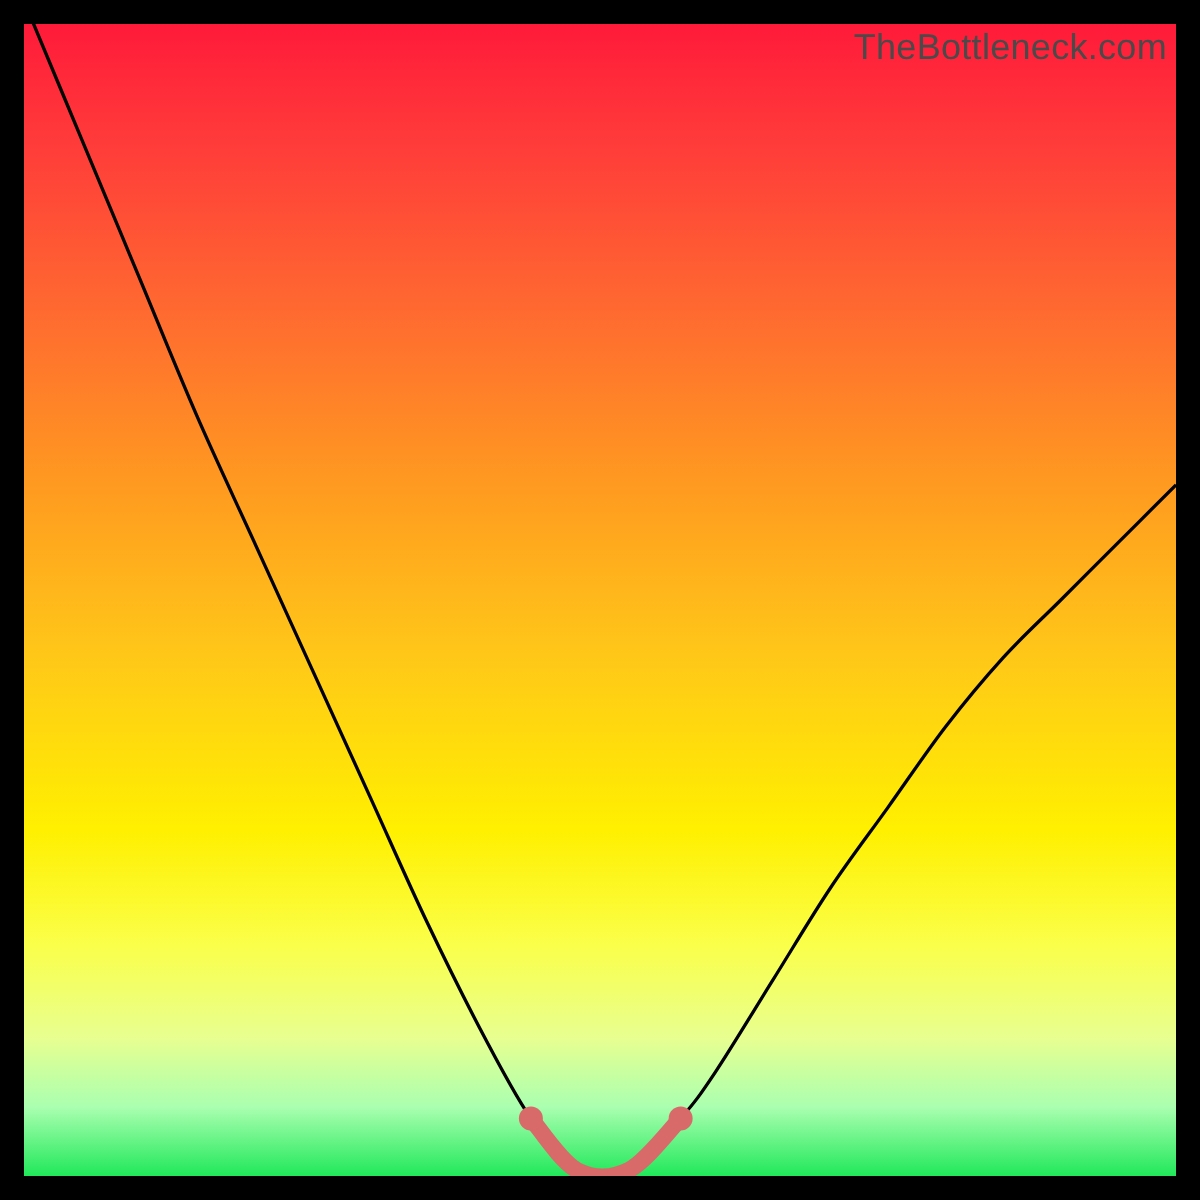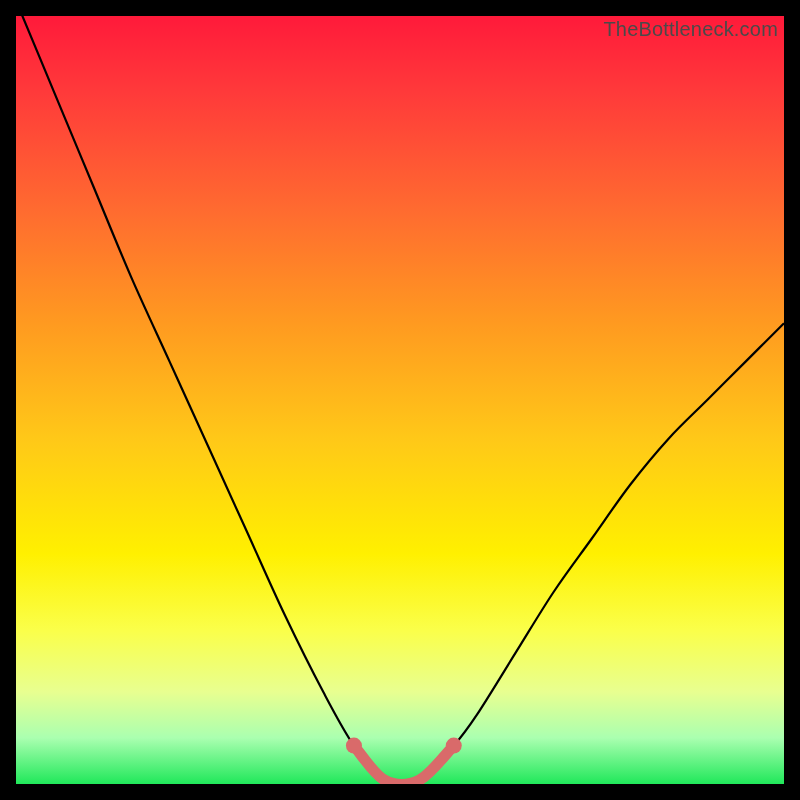--- a/index.html
+++ b/index.html
@@ -40,21 +40,21 @@
       #e8ff90 88%,
       #aaffb0 94%,
       #20e85a 100%
     );
   }
   .attribution {
     position: absolute;
     top: 2px;
     right: 6px;
     font-family: Arial, Helvetica, sans-serif;
-    font-size: 20px;
+    font-size: 24px;
     color: #4a4a4a;
     letter-spacing: 0.2px;
   }
   svg.curves {
     position: absolute;
     left: 0; top: 0;
     width: 768px;
     height: 768px;
     overflow: visible;
   }

